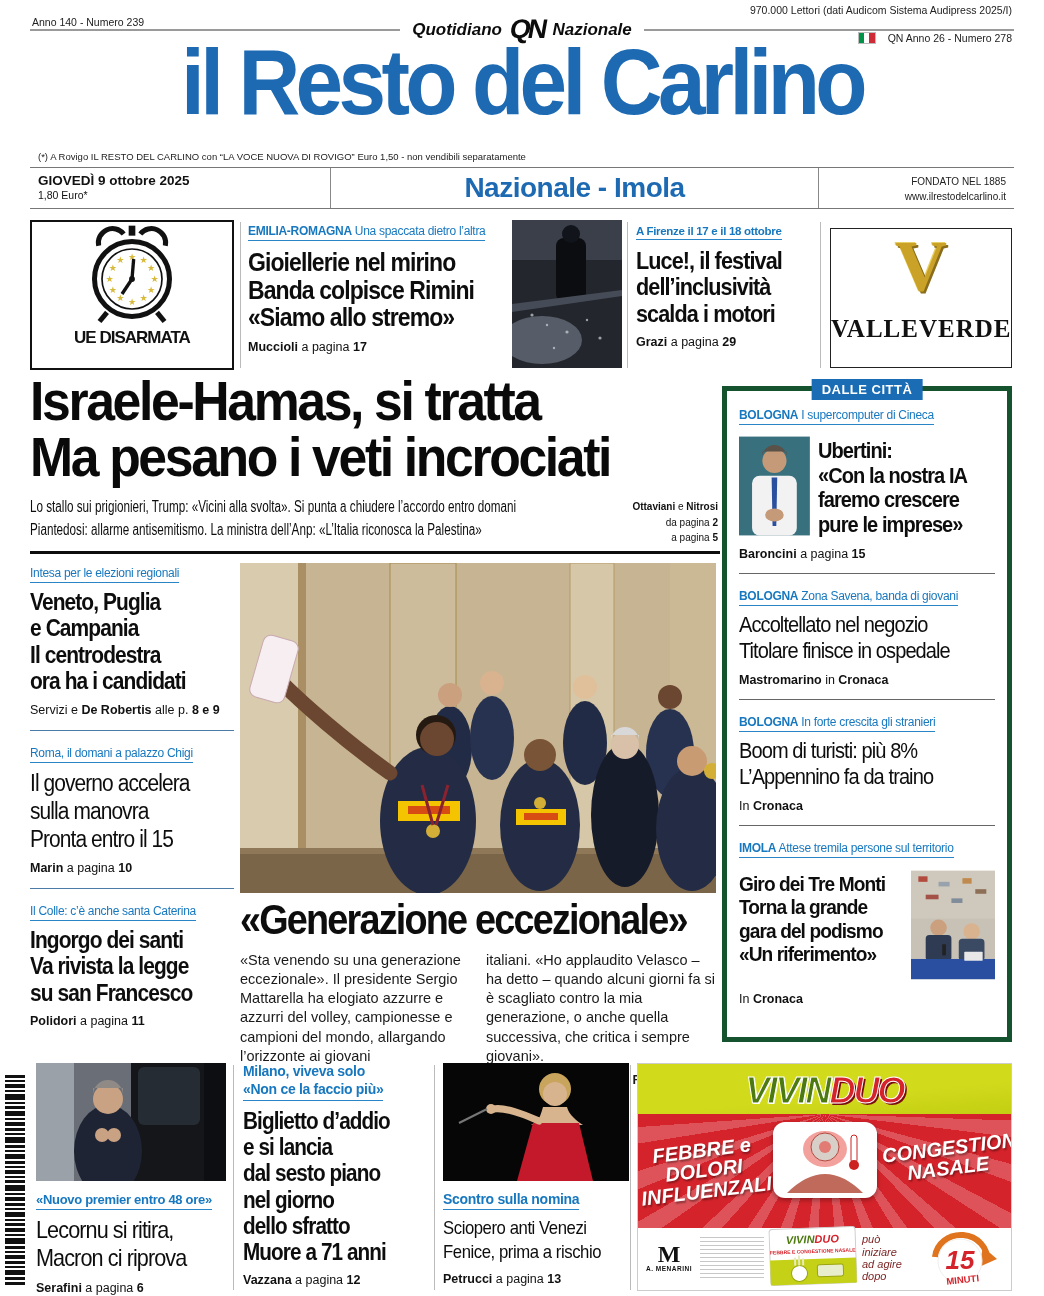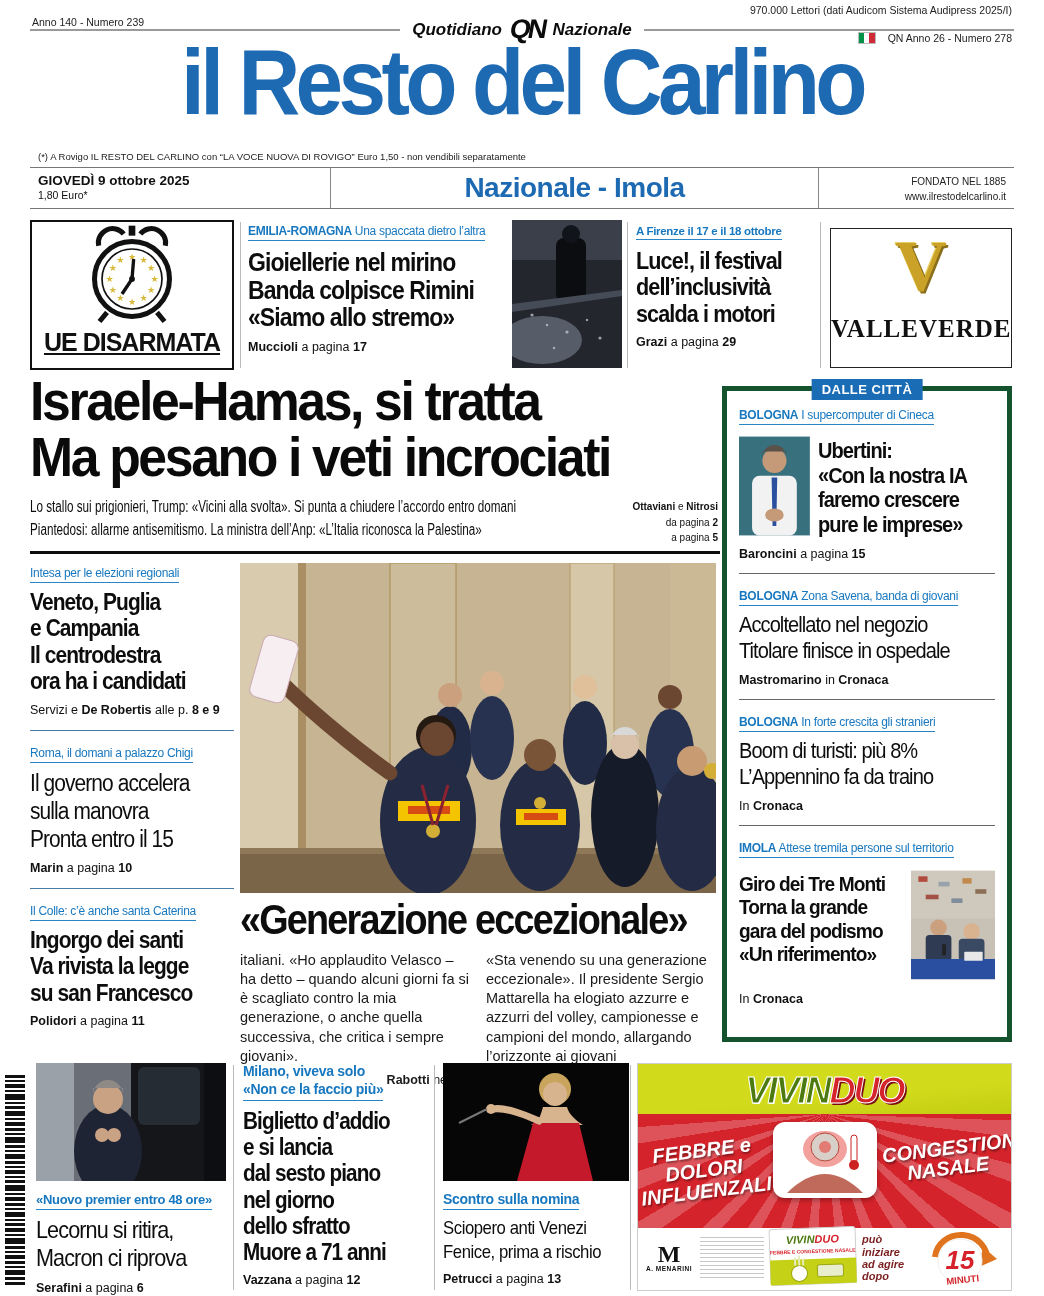--- a/index.html
+++ b/index.html
@@ -27,21 +27,21 @@
   
   .kick{color:#1878bf;font-size:13px;border-bottom:1.5px solid #2a85c7;padding-bottom:2px;display:inline-block;white-space:nowrap;letter-spacing:-0.3px;}
   .kick b{font-weight:700;}
   .hl{font-weight:700;color:#0d0d0d;line-height:1.1;white-space:pre-line;transform-origin:left top;letter-spacing:-1px;}
   .reg{font-weight:400;}
   .by{font-size:12.5px;color:#111;margin-top:8px;}
   .by b{font-weight:700;}
   .vr{position:absolute;width:1px;background:#bbb;}
   
   .cartoon{position:absolute;top:220px;left:30px;width:204px;height:150px;border:2px solid #111;box-sizing:border-box;text-align:center;}
-  .cartoon-cap{font-size:25px;font-weight:700;letter-spacing:-1px;margin-top:-2px;text-decoration:underline;}
+  .cartoon-cap{font-size:17px;font-weight:700;letter-spacing:-1px;margin-top:-2px;}
   .emilia{position:absolute;top:221px;left:248px;width:262px;}
   .jewel{position:absolute;top:220px;left:512px;width:110px;height:148px;}
   .firenze{position:absolute;top:221px;left:636px;width:178px;}
   .valleverde{position:absolute;top:228px;left:830px;width:182px;height:140px;border:1px solid #222;box-sizing:border-box;text-align:center;font-family:"Liberation Serif",serif;}
   .vv-letter{font-size:72px;font-weight:700;color:#c9a227;line-height:1.05;text-shadow:2px 2px 0 #8a6d1a, -1px -1px 0 #e8cf66;}
   .vv-brand{font-size:25px;font-weight:700;letter-spacing:1px;color:#111;margin-top:10px;}
   
   .lead-hl{position:absolute;top:374px;left:30px;width:740px;font-size:55px;font-weight:700;color:#0a0a0a;letter-spacing:-2.5px;line-height:1.01;white-space:pre-line;transform:scaleX(.94);transform-origin:left top;}
   .lead-sub{position:absolute;top:496px;left:30px;width:800px;font-size:16px;line-height:1.42;white-space:pre-line;transform:scaleX(.73);transform-origin:left top;color:#0d0d0d;}
   .lead-by{position:absolute;top:499px;left:608px;width:110px;text-align:right;font-size:10px;line-height:1.55;}
@@ -87,21 +87,21 @@
   .ad-claim{position:absolute;color:#fff;font-weight:700;font-style:italic;text-align:center;line-height:1.02;white-space:pre-line;text-shadow:1px 2px 2px rgba(0,0,0,.4);}
   .ad-claim.l{left:0px;top:26px;font-size:20px;transform:rotate(-7deg);width:132px;}
   .ad-claim.r{right:0px;top:24px;font-size:20px;transform:rotate(-7deg);width:128px;}
   .ad-bust{position:absolute;left:50%;top:8px;transform:translateX(-50%);width:104px;height:76px;background:#fff;border-radius:12px;box-shadow:0 2px 5px rgba(0,0,0,.35);display:flex;align-items:center;justify-content:center;}
   .ad-bottom{height:60px;display:flex;align-items:center;gap:5px;padding:0 5px;}
   .menarini{width:52px;text-align:center;flex:none;}
   .men-m{font-family:"Liberation Serif",serif;font-size:24px;font-weight:700;line-height:.9;}
   .men-t{font-size:6.5px;letter-spacing:.5px;font-weight:700;}
   .ad-legal{width:64px;height:42px;flex:none;background:repeating-linear-gradient(#9a9a9a 0 1px,transparent 1px 4px);opacity:.55;}
   .pack{flex:none;transform:rotate(-2deg);}
-  .onset{flex:none;width:58px;font-style:italic;font-weight:700;font-size:11px;line-height:1.12;color:#7a1f1f;white-space:pre-line;}
+  .onset{flex:none;width:58px;font-style:italic;font-weight:400;font-size:11px;line-height:1.12;color:#7a1f1f;white-space:pre-line;}
   .minuti{flex:none;width:72px;height:58px;position:relative;}
 </style>
 </head>
 <body>
 
 <div id="page">
 
   <div class="readers">970.000 Lettori (dati Audicom Sistema Audipress 2025/I)</div>
   <div class="centerline">
     <div class="rule"></div>
@@ -290,25 +290,25 @@
       <rect x="158" y="238" width="62" height="20" fill="#f5c400"></rect>
       <rect x="168" y="243" width="42" height="8" fill="#cc2418" opacity=".75"></rect>
       <circle cx="193" cy="268" r="7" fill="#d4af37"></circle>
       <path d="M182 222 L193 262 M208 222 L196 262" stroke="#8a2230" stroke-width="3" fill="none"></path>
     </svg>
   </div>
 
   <div class="volley">
     <div class="hl volley-hl">«Generazione eccezionale»</div>
     <div class="volley-cols">
+      <div class="volley-col">«Sta venendo su una generazione eccezionale». Il presidente Sergio Mattarella ha elogiato azzurre e azzurri del volley, campionesse e campioni del mondo, allargando l’orizzonte ai giovani</div>
       <div class="volley-col">
         <span>italiani. «Ho applaudito Velasco – ha detto – quando alcuni giorni fa si è scagliato contro la mia generazione, o anche quella successiva, che critica i sempre giovani».</span>
         <div class="volley-by"><b>Rabotti</b><span> nel </span><b>Qs</b></div>
       </div>
-      <div class="volley-col">«Sta venendo su una generazione eccezionale». Il presidente Sergio Mattarella ha elogiato azzurre e azzurri del volley, campionesse e campioni del mondo, allargando l’orizzonte ai giovani</div>
     </div>
   </div>
 
   <div class="rightcol">
     <div class="badge">DALLE CITTÀ</div>
 
     <div>
       <span class="kick rc-kick"><b>BOLOGNA</b><span> I supercomputer di Cineca</span></span>
       <div class="rc-row">
         <svg width="76" height="106" viewBox="0 0 76 106">

